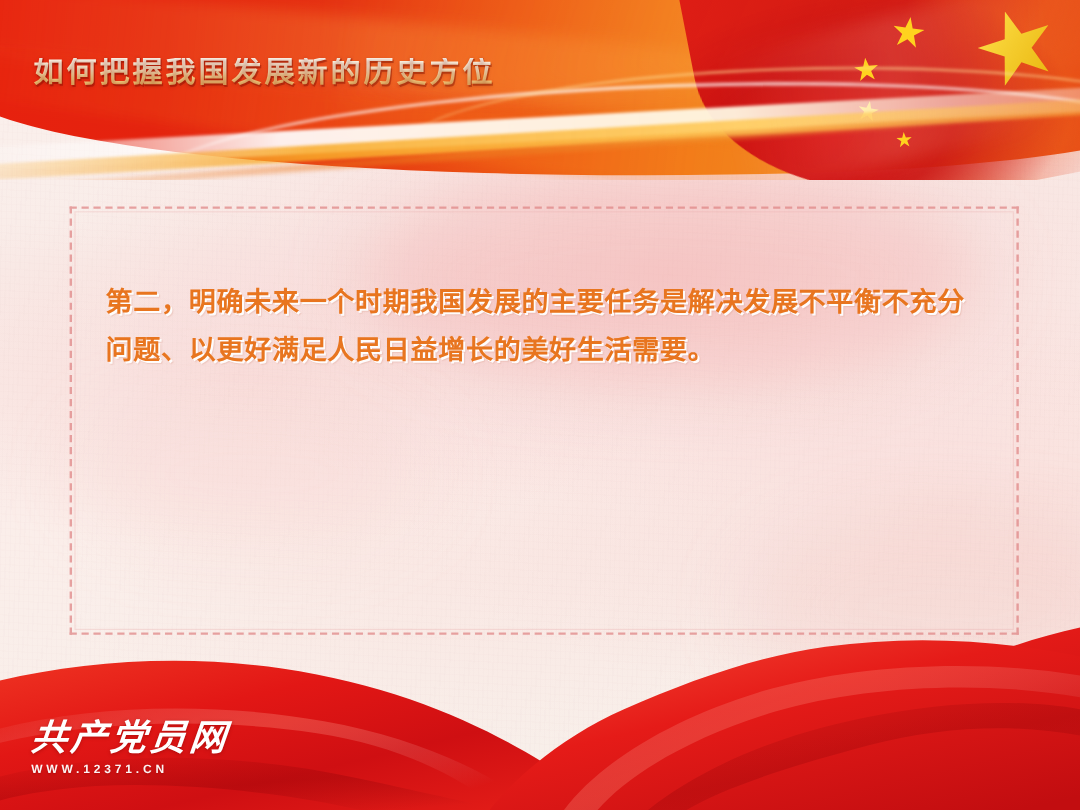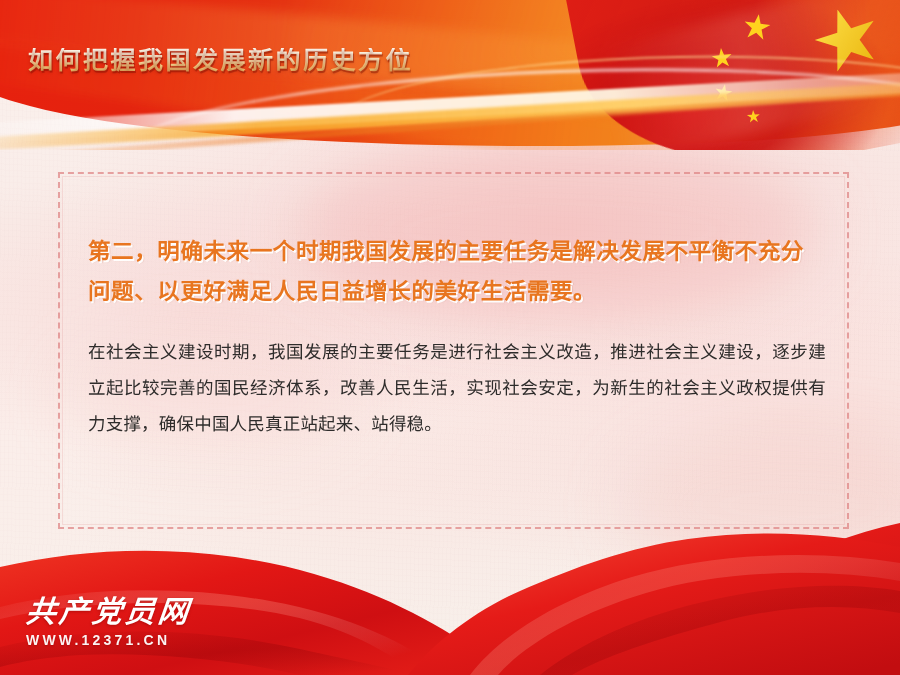--- a/index.html
+++ b/index.html
@@ -233,21 +233,21 @@
     font-family:"Liberation Serif", "DejaVu Serif", serif;
     font-style:italic;
     color:#ffffff;
     letter-spacing:3px;
     line-height:1;
     text-shadow:0 1px 3px rgba(120,0,0,.45);
     transform:skewX(-6deg);
   }
   .logo-url {
     margin-top:6px;
-    font-size:14px;
+    font-size:10px;
     font-weight:bold;
     color:#ffffff;
     letter-spacing:3.2px;
     line-height:1;
     opacity:.95;
     text-shadow:0 1px 2px rgba(120,0,0,.40);
   }
 </style>
 </head>
 <body>
@@ -285,21 +285,20 @@
     <div class="hdr-title-shadow">如何把握我国发展新的历史方位</div>
     <div class="hdr-title">如何把握我国发展新的历史方位</div>
   </div>
 
   <div class="frame">
     <div class="frame-inner"></div>
   </div>
 
   <div class="content">
     <div class="lead">第二，明确未来一个时期我国发展的主要任务是解决发展不平衡不充分问题、以更好满足人民日益增长的美好生活需要。</div>
-    <p class="para">在社会主义建设时期，我国发展的主要任务是进行社会主义改造，推进社会主义建设，逐步建立起比较完善的国民经济体系，改善人民生活，实现社会安定，为新生的社会主义政权提供有力支撑，确保中国人民真正站起来、站得稳。</p>
   </div>
 
   <div class="waves">
     <svg class="wave-svg" viewBox="0 0 900 180" preserveAspectRatio="none">
       <defs>
         <linearGradient id="gWaveA" x1="0" y1="0" x2="1" y2="1">
           <stop offset="0%" stop-color="#ef3322"></stop>
           <stop offset="32%" stop-color="#e21715"></stop>
           <stop offset="62%" stop-color="#cf0f12"></stop>
           <stop offset="100%" stop-color="#e82019"></stop>

